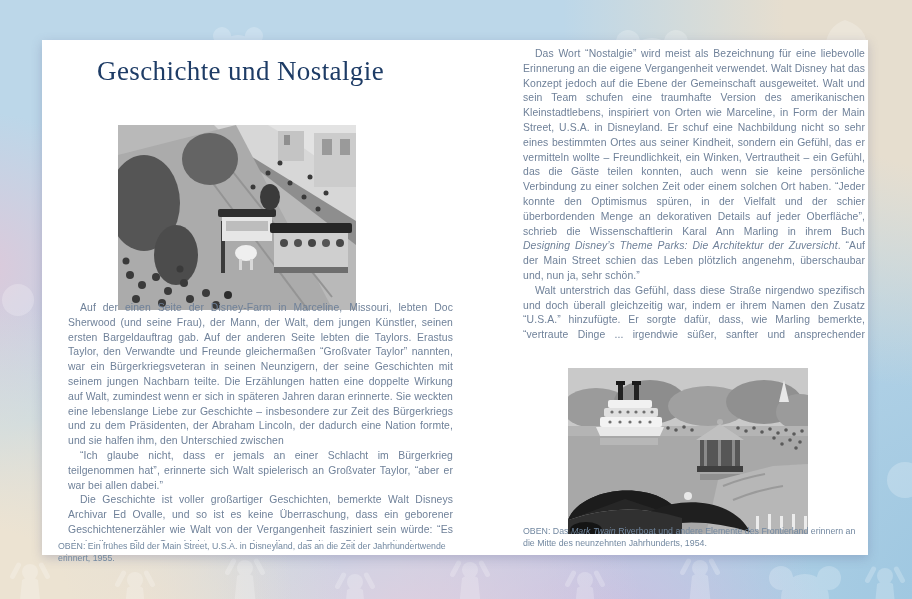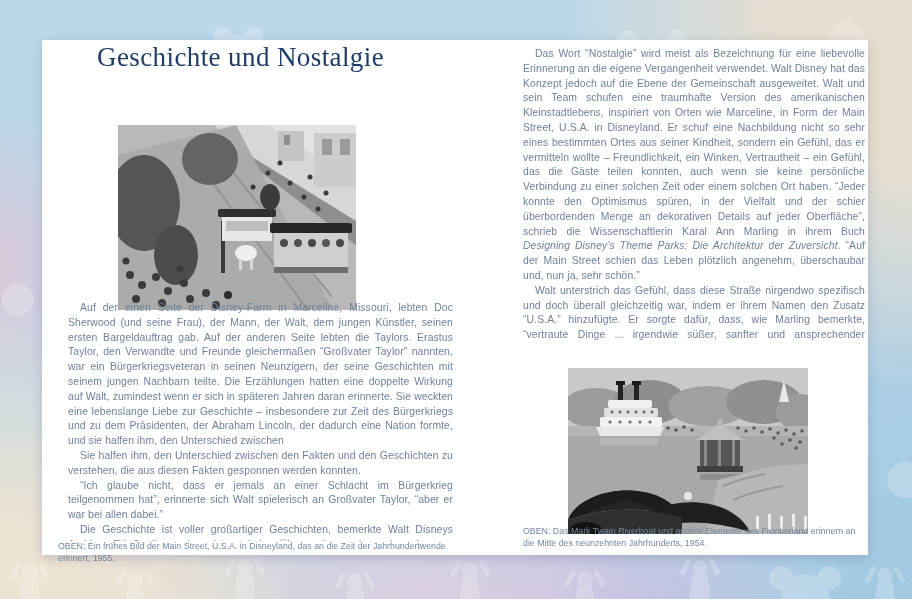--- a/index.html
+++ b/index.html
@@ -14,21 +14,21 @@
       radial-gradient(circle at 44% 110%, var(--bg-pink,#e3cede) 0%, rgba(227,206,222,0) 30%),
       radial-gradient(circle at 66% 112%, var(--bg-lavender,#cfbcdf) 0%, rgba(207,188,223,0) 26%),
       radial-gradient(circle at 106% 100%,var(--bg-bottom-blue,#9cc6e0) 0%, rgba(156,198,224,0) 38%),
       radial-gradient(circle at -2% 45%,  #ddc9da 0%, rgba(221,201,218,0) 16%);
   }
   .silhouettes{position:absolute;left:0;top:0;}
 
   .spread{position:absolute;left:42px;top:40px;width:826px;height:515px;
     background:var(--page,#ffffff);box-shadow:0 3px 10px rgba(90,95,140,.28);}
 
-  .page-title{position:absolute;left:55px;top:2px;margin:0;
+  .page-title{position:absolute;left:55px;top:16px;margin:0;
     font-family:"Liberation Serif",serif;font-weight:400;
     font-size:27px;letter-spacing:.4px;color:var(--title,#1e3c66);}
 
   .photo{position:absolute;overflow:hidden;}
   .photo svg{display:block;}
   .photo-left{left:36px;top:69px;width:238px;height:185px;}
   .photo-right{left:486px;top:312px;width:240px;height:166px;}
 
   .body-text{position:absolute;color:var(--body-text,#6f8199);
     font-size:10.4px;line-height:14.8px;text-align:justify;
@@ -156,21 +156,20 @@
               <circle cx="200" cy="84" r="2.5"></circle>
               <circle cx="162" cy="38" r="2.5"></circle>
             <circle cx="208" cy="68" r="2.5"></circle>
               <circle cx="192" cy="52" r="2.5"></circle>
           </g>
         </svg>
       </figure>
 
       <div class="body-text left-body">
           <p><span>Auf der einen Seite der Disney-Farm in Marceline, Missouri, lebten Doc Sherwood (und seine Frau), der Mann, der Walt, dem jungen Künstler, seinen ersten Bargeldauftrag gab. Auf der anderen Seite lebten die Taylors. Erastus Taylor, den Verwandte und Freunde gleichermaßen “Großvater Taylor” nannten, war ein Bürgerkriegsveteran in seinen Neunzigern, der seine Geschichten mit seinem jungen Nachbarn teilte. Die Erzählungen hatten eine doppelte Wirkung auf Walt, zumindest wenn er sich in späteren Jahren daran erinnerte. Sie weckten eine lebenslange Liebe zur Geschichte – insbesondere zur Zeit des Bürgerkriegs und zu dem Präsidenten, der Abraham Lincoln, der dadurch eine Nation formte, und sie halfen ihm, den Unterschied zwischen</span></p>
-          <p><span>Sie halfen ihm, den Unterschied zwischen den Fakten und den Geschichten zu verstehen, die aus diesen Fakten gesponnen werden konnten.</span></p>
           <p><span>“Ich glaube nicht, dass er jemals an einer Schlacht im Bürgerkrieg teilgenommen hat”, erinnerte sich Walt spielerisch an Großvater Taylor, “aber er war bei allen dabei.”</span></p>
           <p><span>Die Geschichte ist voller großartiger Geschichten, bemerkte Walt Disneys Archivar Ed Ovalle, und so ist es keine Überraschung, dass ein geborener Geschichtenerzähler wie Walt von der Vergangenheit fasziniert sein würde: “Es sind die großen Geschichten der damaligen Zeit – Dinge, mit denen er aufgewachsen ist. Dramatische Epochen wie die Zeit des Bürgerkriegs</span></p>
         </div>
 
       <p class="caption left-caption"><span>OBEN: Ein frühes Bild der Main Street, U.S.A. in Disneyland, das an die Zeit der Jahrhundertwende erinnert, 1955.</span></p>
     </div>
 
     <div>
       <div class="body-text right-body">
           <p><span>Das Wort “Nostalgie” wird meist als Bezeichnung für eine liebevolle Erinnerung an die eigene Vergangenheit verwendet. Walt Disney hat das Konzept jedoch auf die Ebene der Gemeinschaft ausgeweitet. Walt und sein Team schufen eine traumhafte Version des amerikanischen Kleinstadtlebens, inspiriert von Orten wie Marceline, in Form der Main Street, U.S.A. in Disneyland. Er schuf eine Nachbildung nicht so sehr eines bestimmten Ortes aus seiner Kindheit, sondern ein Gefühl, das er vermitteln wollte – Freundlichkeit, ein Winken, Vertrautheit – ein Gefühl, das die Gäste teilen konnten, auch wenn sie keine persönliche Verbindung zu einer solchen Zeit oder einem solchen Ort haben. “Jeder konnte den Optimismus spüren, in der Vielfalt und der schier überbordenden Menge an dekorativen Details auf jeder Oberfläche”, schrieb die Wissenschaftlerin Karal Ann Marling in ihrem Buch </span><span style="font-style: italic;">Designing Disney’s Theme Parks: Die Architektur der Zuversicht</span><span>. “Auf der Main Street schien das Leben plötzlich angenehm, überschaubar und, nun ja, sehr schön.”</span></p>
@@ -265,17 +264,17 @@
             <rect x="188" y="148" width="3" height="14"></rect>
               <rect x="200" y="146" width="3" height="16"></rect>
             <rect x="212" y="148" width="3" height="14"></rect>
               <rect x="224" y="146" width="3" height="16"></rect>
             <rect x="236" y="148" width="3" height="14"></rect>
           </g>
           <ellipse cx="18" cy="162" rx="16" ry="8" fill="#141414"></ellipse>
         </svg>
       </figure>
 
-      <p class="caption right-caption"><span>OBEN: Das </span><span style="">Mark Twain</span><span> Riverboat und andere Elemente des Frontierland erinnern an die Mitte des neunzehnten Jahrhunderts, 1954.</span></p>
+      <p class="caption right-caption"><span>OBEN: Das </span><span style="font-style: italic;">Mark Twain</span><span> Riverboat und andere Elemente des Frontierland erinnern an die Mitte des neunzehnten Jahrhunderts, 1954.</span></p>
     </div>
 
   </div>
 </div>
 
 </body></html>

